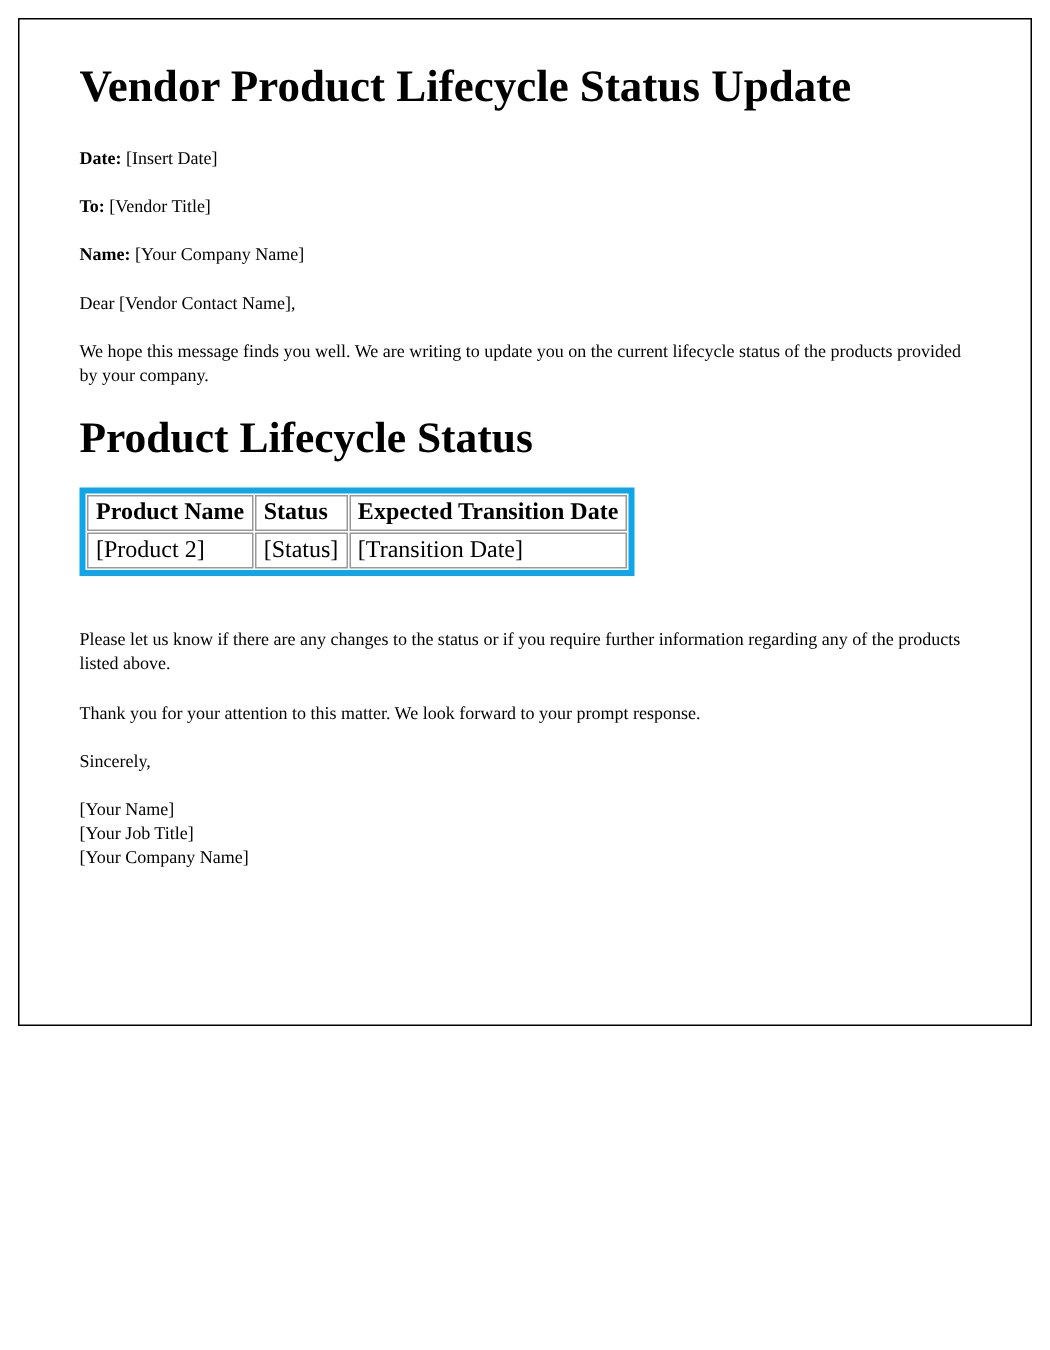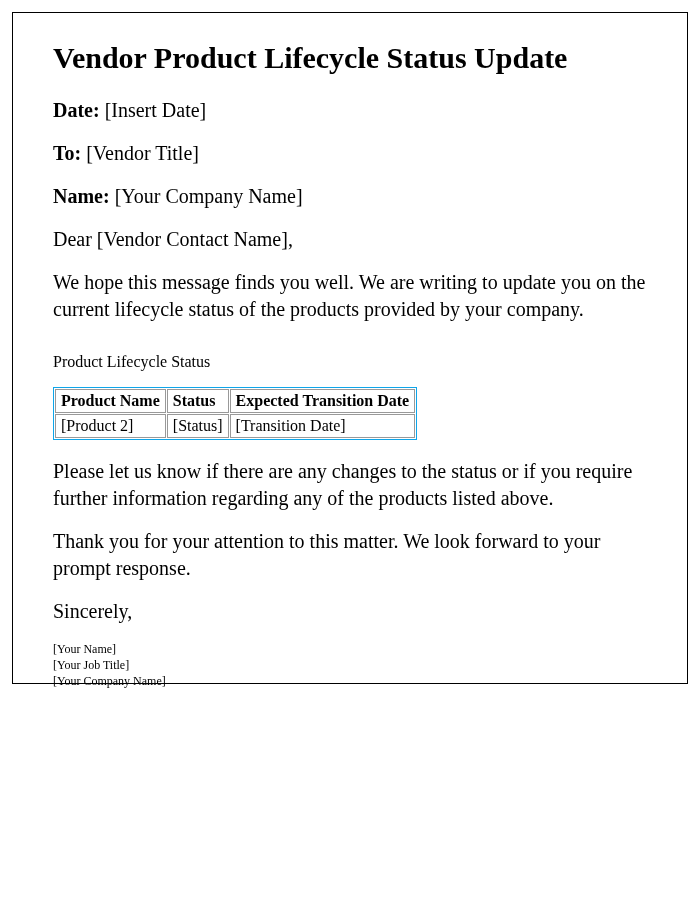--- a/index.html
+++ b/index.html
@@ -17,38 +17,38 @@
       width: 676px;
       height: 672px;
       padding: 28px 40px;
     }
     h1 {
       font-size: 30px;
       font-weight: bold;
       margin-bottom: 22px;
     }
     h2 {
-      font-size: 16px;
-      font-weight: normal;
-      margin-top: 30px;
+      font-size: 29px;
+      font-weight: bold;
+      margin-top: 18px;
       margin-bottom: 16px;
     }
     p {
-      font-size: 20px;
+      font-size: 12px;
       line-height: 1.35;
       margin-bottom: 16px;
     }
     .label {
       font-weight: bold;
     }
     table {
       border-collapse: separate;
       border-spacing: 1px;
-      border: 1px solid #0ea5e9;
-      margin-bottom: 18px;
+      border: 4px solid #0ea5e9;
+      margin-bottom: 34px;
     }
     th, td {
       border: 1px solid #999;
       padding: 2px 5px;
       font-size: 16px;
       text-align: left;
       font-family: "Times New Roman", Times, serif;
     }
     th {
       font-weight: bold;

